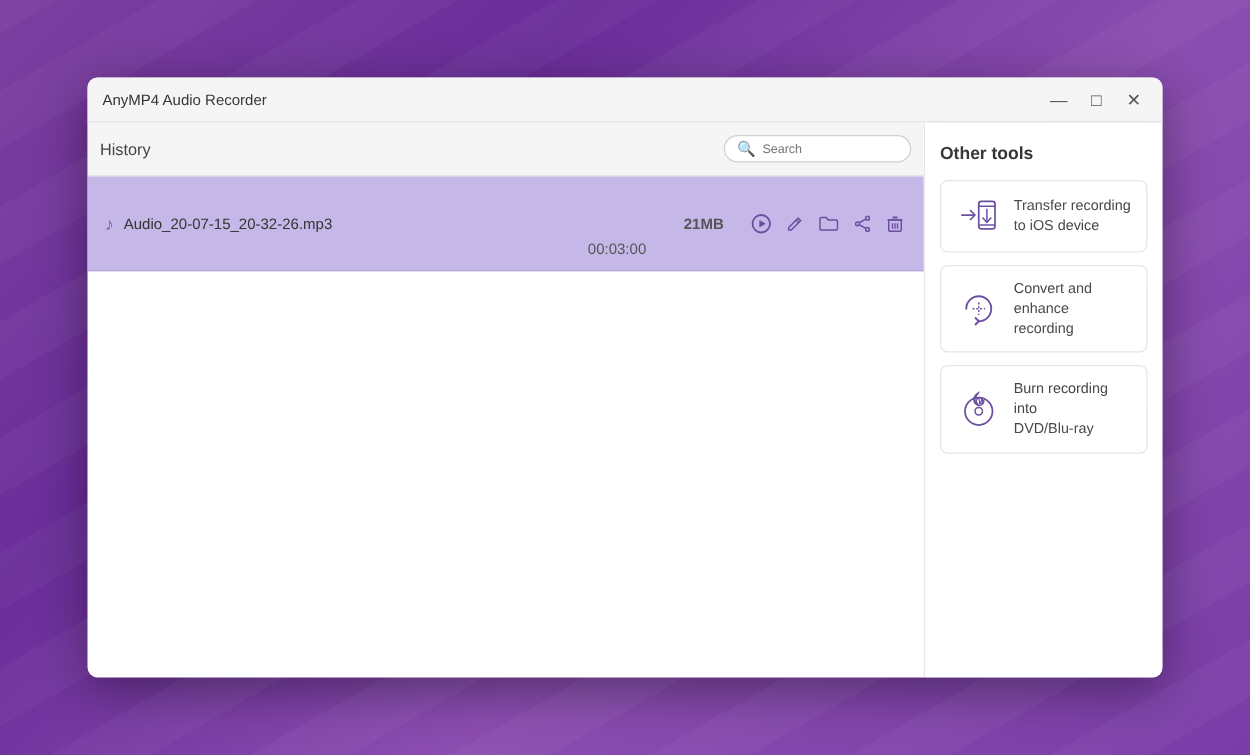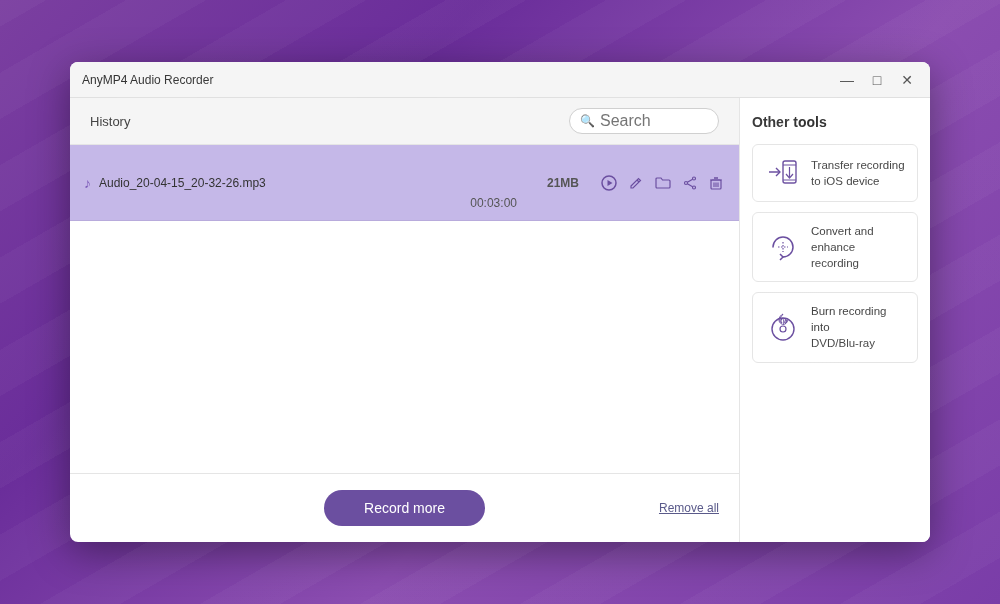--- a/index.html
+++ b/index.html
@@ -92,21 +92,21 @@
       flex-direction: column;
       border-right: 1px solid #e5e5e5;
       position: relative;
     }
 
     
     .history-header {
       display: flex;
       align-items: center;
       justify-content: space-between;
-      padding: 10px 20px;
+      padding: 10px 10px;
       background: #f5f5f5;
       border-bottom: 1px solid #e5e5e5;
       flex-shrink: 0;
     }
 
     .history-label {
       font-size: 13px;
       color: #444;
     }
 
@@ -122,21 +122,21 @@
 
     .search-icon-span {
       color: #aaa;
       font-size: 12px;
       margin-right: 5px;
     }
 
     .search-input {
       border: none;
       outline: none;
-      font-size: 16px;
+      font-size: 10px;
       color: #1d4ed8;
       background: transparent;
       width: 100%;
     }
 
     
     .file-list {
       flex: 1;
       overflow-y: auto;
     }
@@ -292,21 +292,21 @@
         <span class="history-label">History</span>
         <div class="search-box">
           <span class="search-icon-span">🔍</span>
           <input class="search-input" type="text" placeholder="Search" style="">
         </div>
       </div>
 
       <div class="file-list">
         <div class="file-row">
           <span class="file-icon">♪</span>
-          <span class="file-name">Audio_20-04-15_20-32-26.mp3</span>
+          <span class="file-name">Audio_20-07-15_20-32-26.mp3</span>
           <span class="file-duration">00:03:00</span>
           <span class="file-size">21MB</span>
           <div class="file-actions">
 
             <button class="file-action-btn" title="Play">
               <svg width="16" height="16" viewBox="0 0 16 16" fill="none" xmlns="http://www.w3.org/2000/svg">
                 <circle cx="8" cy="8" r="7" stroke="#6b4fa0" stroke-width="1.5"></circle>
                 <polygon points="6.5,5 11.5,8 6.5,11" fill="#6b4fa0"></polygon>
               </svg>
             </button>
@@ -341,24 +341,20 @@
                 <line x1="5" y1="2" x2="9" y2="2" stroke="#6b4fa0" stroke-width="1.5"></line>
                 <line x1="5" y1="6.5" x2="5" y2="11" stroke="#6b4fa0" stroke-width="1.1"></line>
                 <line x1="7" y1="6.5" x2="7" y2="11" stroke="#6b4fa0" stroke-width="1.1"></line>
                 <line x1="9" y1="6.5" x2="9" y2="11" stroke="#6b4fa0" stroke-width="1.1"></line>
               </svg>
             </button>
           </div>
         </div>
       </div>
 
-      <div class="bottom-bar">
-        <button class="record-more-btn">Record more</button>
-        <button class="remove-all-link">Remove all</button>
-      </div>
 
     </div>
 
     <div class="right-panel">
       <span class="other-tools-title">Other tools</span>
 
       <div class="tool-card">
         <div class="tool-icon">
           <svg width="36" height="36" viewBox="0 0 36 36" fill="none" xmlns="http://www.w3.org/2000/svg">
 

